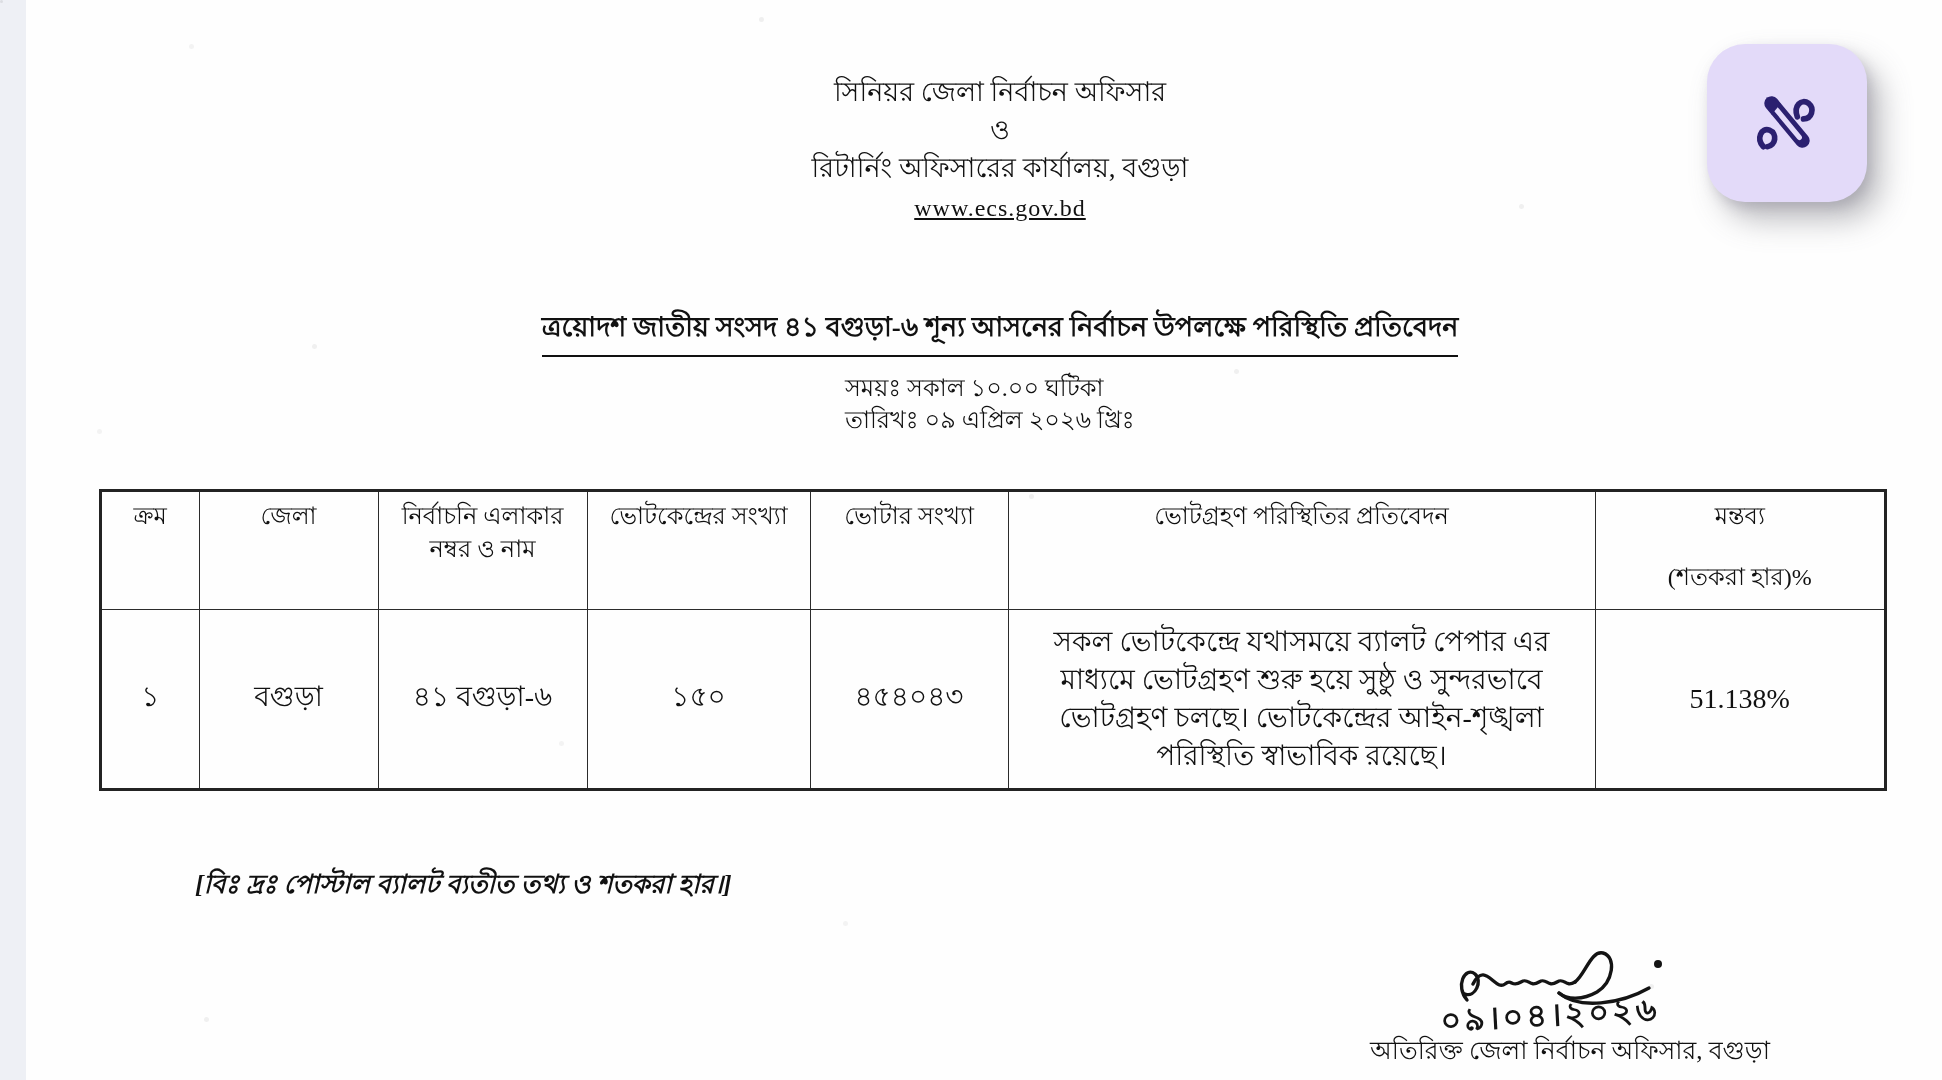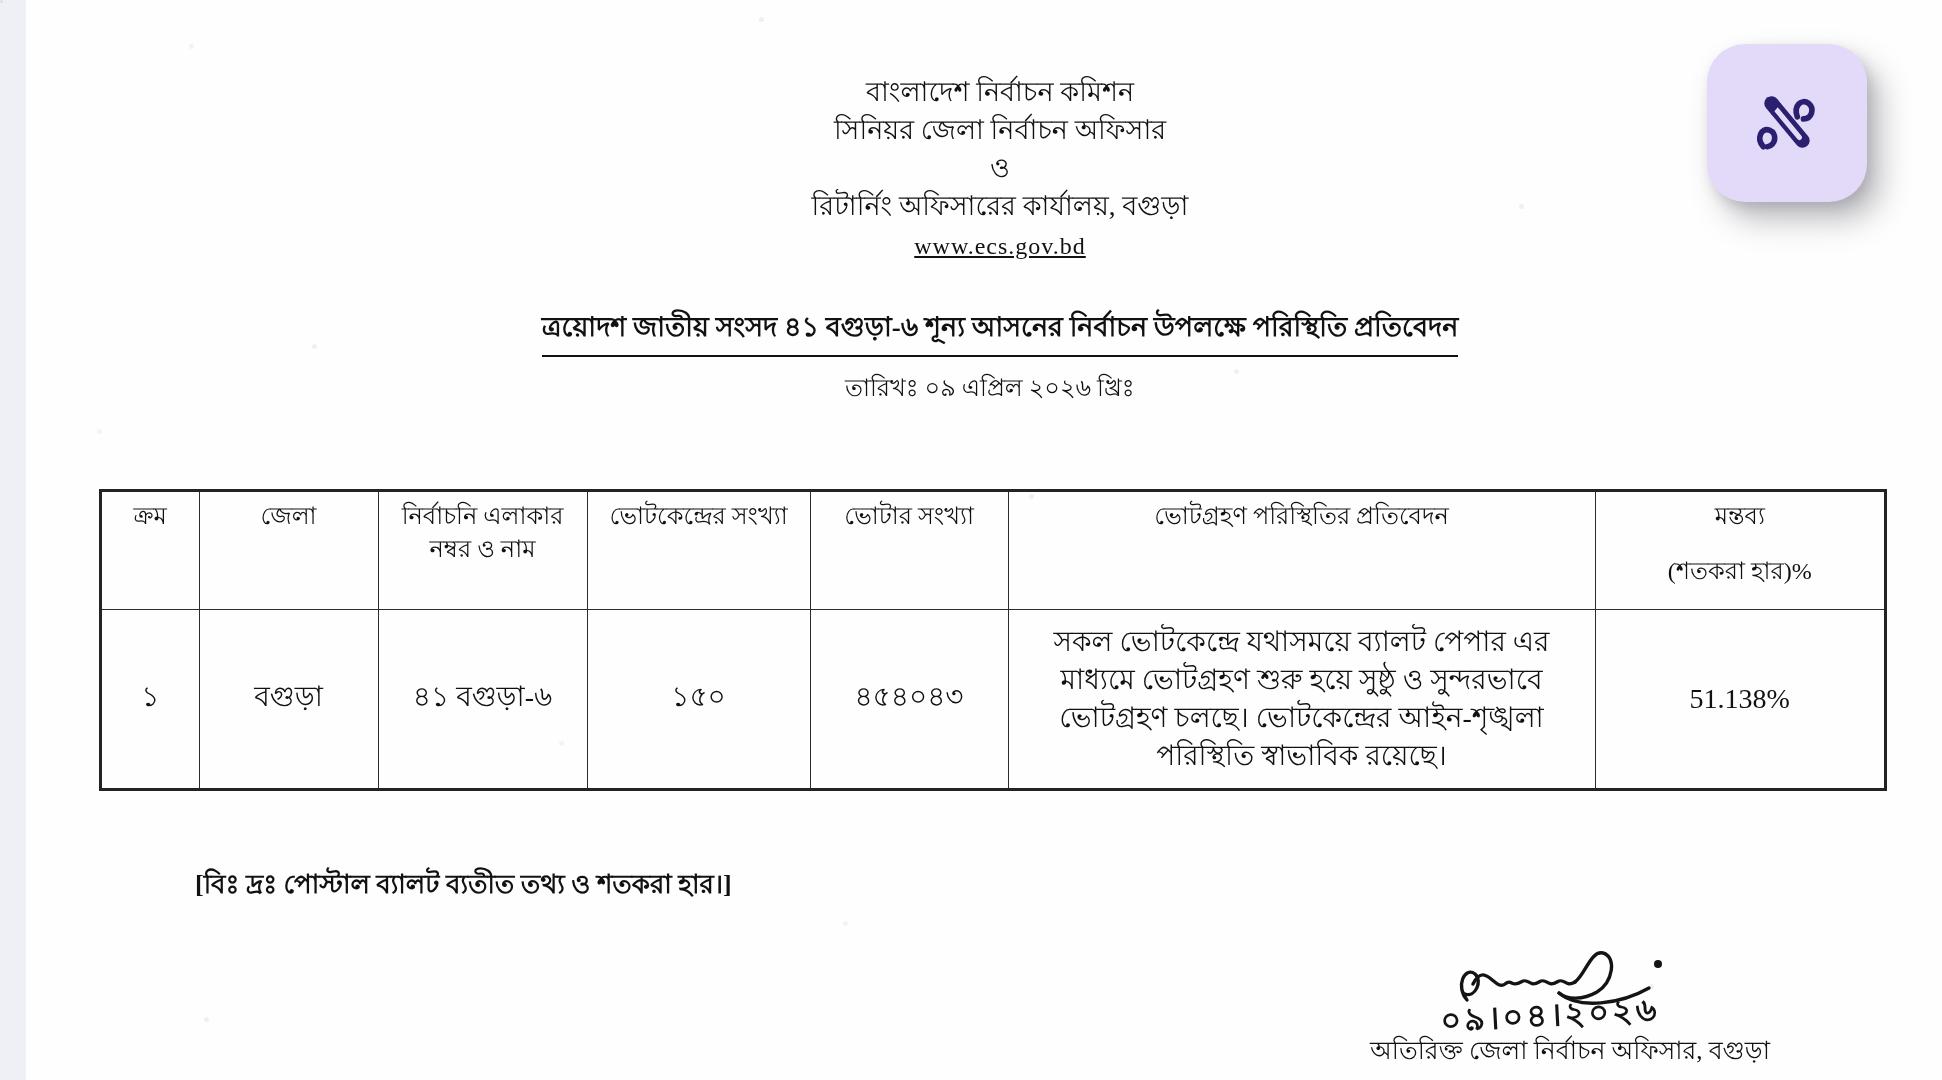--- a/index.html
+++ b/index.html
@@ -71,26 +71,26 @@
   }
   table.report-table { border: 2.5px solid #232323; outline: 1px solid #232323; }
   table.report-table thead tr { height: 118px; }
   table.report-table thead th { vertical-align: top; padding-top: 8px; line-height: 33px; }
   table.report-table tbody tr { height: 180px; }
   table.report-table tbody td { vertical-align: middle; font-size: 28px; }
   td.report-cell {
     text-align: left; padding: 10px 16px 10px 14px;
     line-height: 38px; font-size: 25px;
   }
-  .remarks-sub { margin-top: 22px; }
+  .remarks-sub { margin-top: 28px; }
 
   
   .footnote {
     position: absolute; left: 195px; top: 864px;
-    font-size: 26px; font-weight: bold;
+    font-size: 26px; font-weight: bold; font-style: italic;
   }
 
   
   .signature-block {
     position: absolute; left: 1330px; top: 942px; width: 480px;
     text-align: center;
   }
   .sig-scribble { display: block; margin: 0 auto -14px auto; }
   .sig-date {
     font-size: 32px; font-weight: bold; letter-spacing: 3px;
@@ -111,34 +111,34 @@
 </style>
 </head>
 <body>
 
 <div class="page">
 
   <div class="left-strip"></div>
   <div class="scan-noise"></div>
 
   <div class="letterhead">
-    <div class="line">বাংলাদেশ নির্বাচন কমিশন</div>
     <div class="line">সিনিয়র জেলা নির্বাচন অফিসার</div>
     <div class="line">ও</div>
     <div class="line">রিটার্নিং অফিসারের কার্যালয়, বগুড়া</div>
     <div class="line">
       <span class="website">www.ecs.gov.bd</span>
     </div>
   </div>
 
   <div class="report-title-wrap">
     <span class="report-title">ত্রয়োদশ জাতীয় সংসদ ৪১ বগুড়া-৬ শূন্য আসনের নির্বাচন উপলক্ষে পরিস্থিতি প্রতিবেদন</span>
   </div>
 
   <div class="report-meta">
+    <div class="line">সময়ঃ সকাল ১০.০০ ঘটিকা</div>
     <div class="line">তারিখঃ ০৯ এপ্রিল ২০২৬ খ্রিঃ</div>
   </div>
 
   <table class="report-table">
     <colgroup>
       <col style="width:98px">
         <col style="width:179px">
         <col style="width:209px">
       <col style="width:223px">
         <col style="width:198px">

